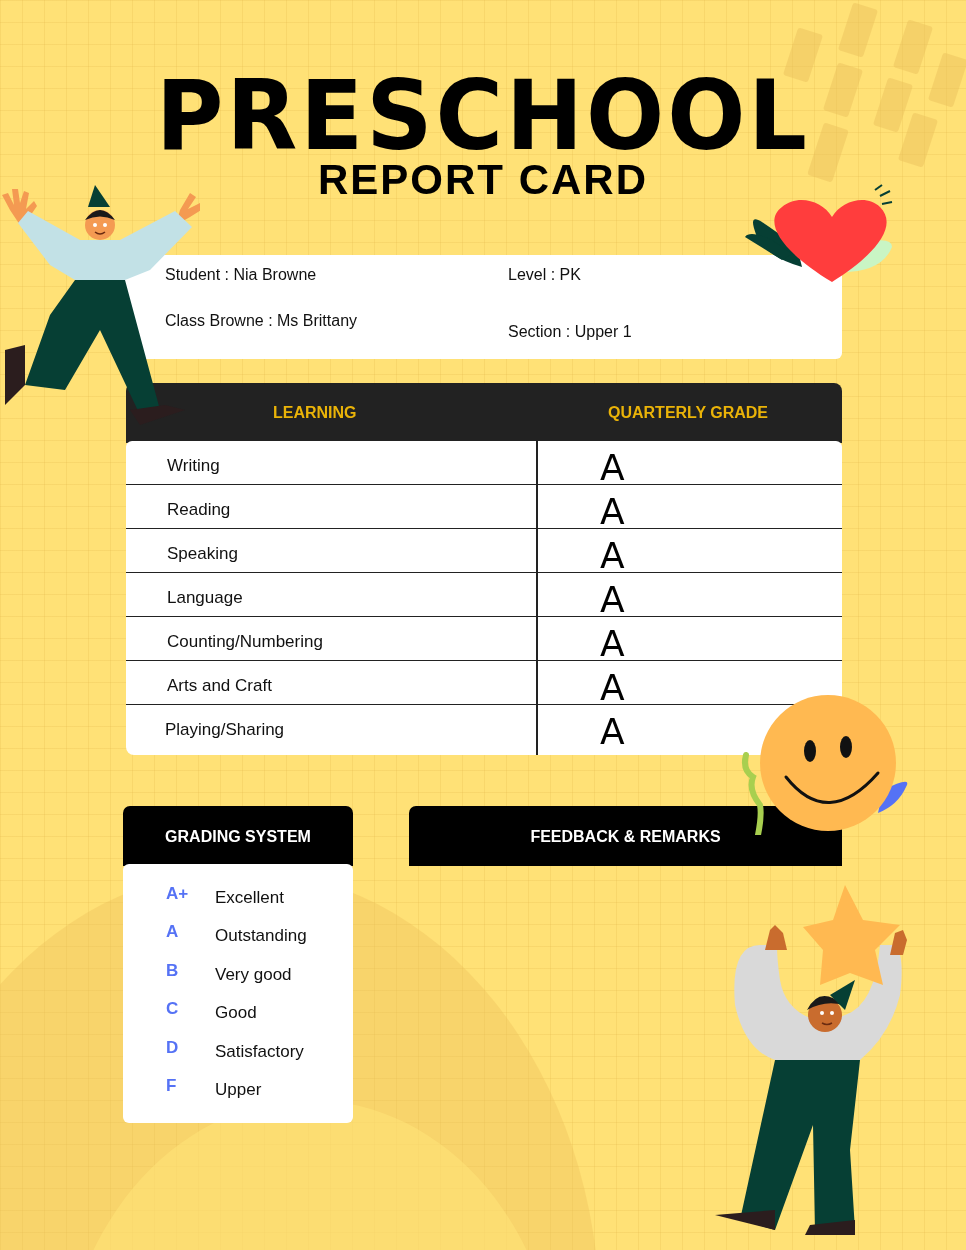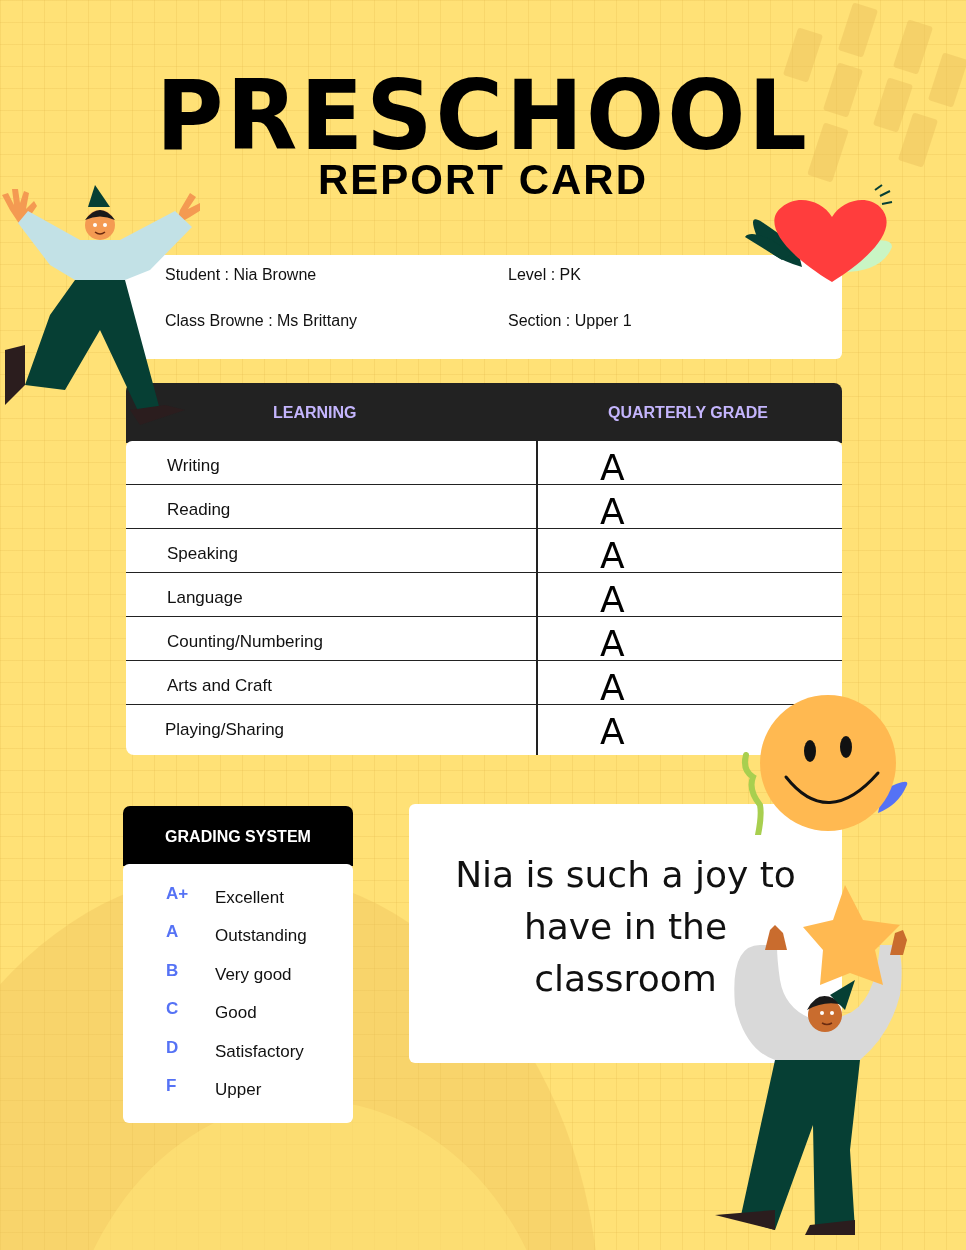--- a/index.html
+++ b/index.html
@@ -20,21 +20,21 @@
     .dash { position: absolute; width: 26px; height: 50px; background: rgba(232,190,90,0.45); border-radius: 3px; transform: rotate(18deg); }
 
     .title { position: absolute; left: 0; width: 966px; text-align: center; font-weight: 900; color: #000; }
     .title-main { top: 62px; font-size: 92px; letter-spacing: 3px; font-family: "DejaVu Sans", sans-serif; font-weight: bold; transform: scaleY(1.05); }
     .title-sub { top: 156px; font-size: 42px; letter-spacing: 2px; font-family: Liberation Sans, sans-serif; font-weight: bold; }
 
     .info-card { position: absolute; left: 125px; top: 255px; width: 717px; height: 104px; background: #ffffff; border-radius: 6px; }
     .info-item { position: absolute; font-size: 16px; color: #111; }
 
     .table-wrap { position: absolute; left: 126px; top: 383px; width: 716px; }
-    .table-head { height: 60px; background: #222; border-radius: 8px 8px 0 0; position: relative; color: #c4b5fd; font-weight: bold; font-size: 16px; }
+    .table-head { height: 60px; background: #222; border-radius: 8px 8px 0 0; position: relative; color: #eab308; font-weight: bold; font-size: 16px; }
     .table-head span { position: absolute; top: 21px; }
     .table-body { background: #fff; border-radius: 6px 6px 8px 8px; margin-top: -2px; position: relative; }
     .trow { position: relative; height: 44px; border-bottom: 1.5px solid #222; }
     .trow:last-child { border-bottom: none; height: 50px; }
     .trow .subj { position: absolute; left: 41px; top: 15px; font-size: 17px; color: #111; }
     .trow .grade { position: absolute; left: 474px; top: 6px; font-size: 36px; color: #000; font-family: "DejaVu Sans", sans-serif; }
     .col-divider { position: absolute; left: 410px; top: 0; bottom: 0; width: 1.5px; background: #222; }
 
     .panel { position: absolute; top: 806px; }
     .panel-head { height: 60px; background: #000; border-radius: 7px 7px 0 0; color: #fff; font-weight: bold; font-size: 16px; text-align: center; line-height: 62px; }
@@ -66,21 +66,21 @@
 <div class="dash" style="left:815px;top:125px;height:55px"></div>
 <div class="dash" style="left:905px;top:115px"></div>
 
 <div class="title title-main">PRESCHOOL</div>
 <div class="title title-sub">REPORT CARD</div>
 
 <div class="info-card">
   <div class="info-item" style="left:40px;top:11px">Student : Nia Browne</div>
   <div class="info-item" style="left:383px;top:11px">Level : PK</div>
   <div class="info-item" style="left:40px;top:57px">Class Browne : Ms Brittany</div>
-  <div class="info-item" style="left:383px;top:57px">Section : Upper 1</div>
+  <div class="info-item" style="left:383px;top:68px">Section : Upper 1</div>
 </div>
 
 <div class="table-wrap">
   <div class="table-head">
     <span style="left:147px">LEARNING</span>
     <span style="left:482px">QUARTERLY GRADE</span>
   </div>
   <div class="table-body">
     <div class="col-divider"></div>
     <div class="trow">
@@ -138,23 +138,21 @@
       <span class="g-desc">Satisfactory</span>
     </div>
     <div class="g-row" style="top:212px">
       <span class="g-letter">F</span>
       <span class="g-desc">Upper</span>
     </div>
   </div>
 </div>
 
 <div class="panel feedback">
-  <div class="panel-body">
-    <div class="feedback-text">Nia is such a joy to have in the classroom</div>
-  </div>
+  <div class="panel-head">FEEDBACK &amp; REMARKS</div>
 </div>
 
 <svg class="deco" style="left:0;top:185px" width="200" height="240" viewBox="0 0 200 240">
   <path d="M10 25 L2 10 L8 8 L14 20 L12 4 L18 4 L20 18 L24 6 L29 8 L26 24 L34 16 L37 21 L28 34 L20 40 Z" fill="#f49a52"></path>
   <path d="M180 25 L190 8 L196 12 L188 24 L204 16 L206 22 L190 32 L176 40 Z" fill="#f49a52"></path>
   <path d="M18 38 L28 26 L80 55 L120 55 L175 26 L192 42 L150 85 L125 95 L75 95 L50 80 Z" fill="#c2e1e6"></path>
   <path d="M75 95 L125 95 L160 225 L140 230 L100 145 L65 205 L25 200 L50 130 Z" fill="#063f34"></path>
   <path d="M5 165 L25 160 L25 200 L5 220 Z" fill="#2b1d1e"></path>
   <path d="M130 225 L165 220 L185 225 L140 240 Z" fill="#2b1d1e"></path>
   <circle cx="100" cy="40" r="15" fill="#f49a52"></circle>

